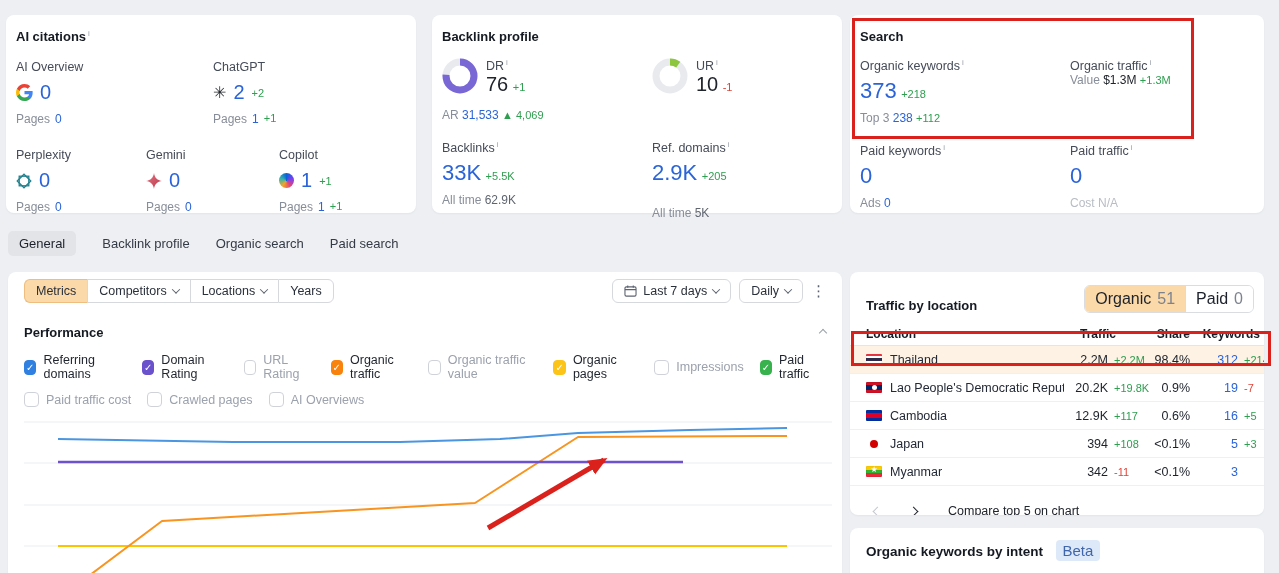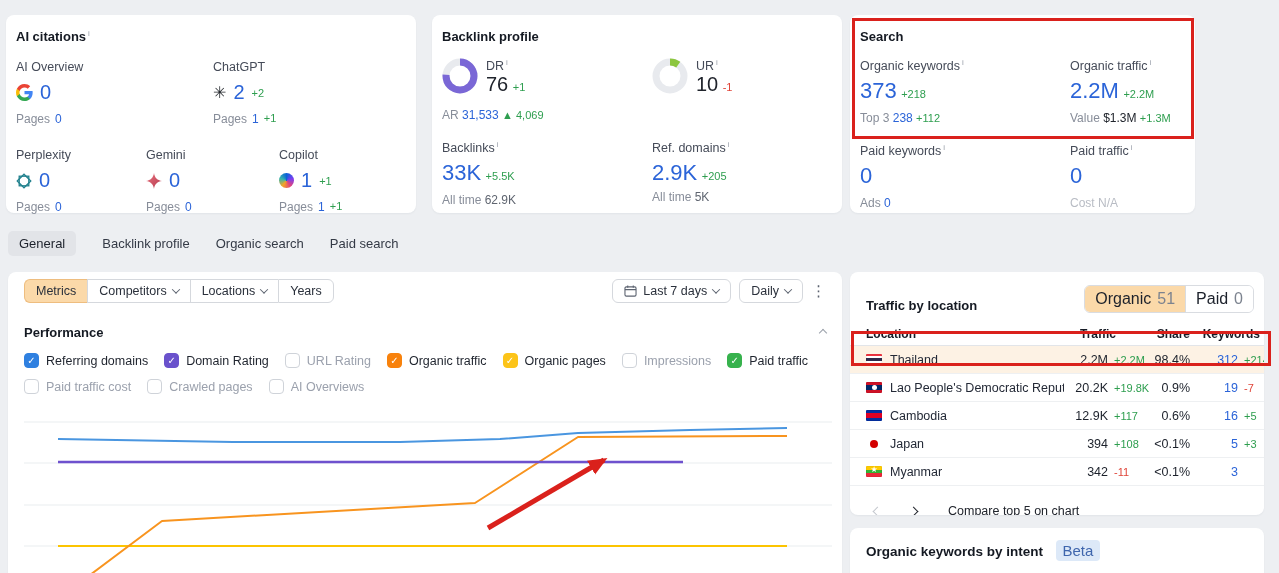--- a/index.html
+++ b/index.html
@@ -2,21 +2,21 @@
 <html><head>
 <meta charset="utf-8">
 <style>
   * { margin:0; padding:0; box-sizing:border-box; }
   body { background:#edeff2; font-family:"Liberation Sans", sans-serif; }
   .stage { position:relative; width:1279px; height:573px; background:#edeff2; overflow:hidden; color:#1c212b; }
 
   .card { position:absolute; background:#fff; border-radius:8px; box-shadow:0 1px 2px rgba(20,30,50,.05); }
   .card-ai       { left:6px;  top:15px;  width:410px; height:198px; padding:14px 10px; }
   .card-backlink { left:432px; top:15px;  width:410px; height:198px; padding:14px 10px; }
-  .card-search   { left:850px; top:15px;  width:345px; height:198px; padding:14px 10px; }
+  .card-search   { left:850px; top:15px;  width:414px; height:198px; padding:14px 10px; }
   .card-main     { left:8px;   top:272px; width:834px; height:310px; padding:7px 16px; overflow:hidden; }
   .card-traffic  { left:850px; top:272px; width:414px; height:243px; padding:13px 0 0 0; overflow:hidden; }
   .card-intent   { left:850px; top:528px; width:414px; height:60px;  padding:14px 16px; }
 
   .ctitle { font-size:13px; font-weight:bold; color:#141922; }
   sup.info { font-size:8px; color:#9aa0aa; vertical-align:super; margin-left:2px; font-weight:normal; }
 
   .lbl  { font-size:12.5px; color:#454b58; }
   .big  { font-size:20px; }
   .big2 { font-size:22px; }
@@ -243,37 +243,36 @@
       </div>
     </div>
     <div style="display:grid; grid-template-columns:210px 1fr; margin-top:18px;">
       <div>
         <div class="lbl"><span>Backlinks</span><sup class="info">i</sup></div>
         <div style="margin:5px 0 7px;"><span class="big2 blue">33K</span> <span class="delta grn">+5.5K</span></div>
         <div class="sm"><span class="dim">All time</span> <span style="color:#5f6570;">62.9K</span></div>
       </div>
       <div>
         <div class="lbl"><span>Ref. domains</span><sup class="info">i</sup></div>
-        <div style="margin:5px 0 4px;"><span class="big2 blue">2.9K</span> <span class="delta grn">+205</span></div>
+        <div style="margin:5px 0 20px;"><span class="big2 blue">2.9K</span> <span class="delta grn">+205</span></div>
         <div class="sm"><span class="dim">All time</span> <span style="color:#5f6570;">5K</span></div>
       </div>
     </div>
   </section>
 
   <section class="card card-search">
     <div class="ctitle">Search</div>
     <div style="display:grid; grid-template-columns:210px 1fr; margin-top:14px;">
       <div>
         <div class="lbl"><span>Organic keywords</span><sup class="info">i</sup></div>
         <div style="margin:5px 0 7px;"><span class="big2 blue">373</span> <span class="delta grn">+218</span></div>
         <div class="sm"><span class="dim">Top 3</span> <span class="blue">238</span> <span class="delta grn">+112</span></div>
       </div>
       <div>
         <div class="lbl"><span>Organic traffic</span><sup class="info">i</sup></div>
-        <div style="margin:5px 0 7px;"><span class="big2 blue">2.2M</span> <span class="delta grn">+2.2M</span></div>
         <div class="sm"><span class="dim">Value</span> <span class="dark">$1.3M</span> <span class="delta grn">+1.3M</span></div>
       </div>
     </div>
     <div style="display:grid; grid-template-columns:210px 1fr; margin-top:18px;">
       <div>
         <div class="lbl"><span>Paid keywords</span><sup class="info">i</sup></div>
         <div style="margin:5px 0 7px;"><span class="big2 blue">0</span></div>
         <div class="sm"><span class="dim">Ads</span> <span class="blue">0</span></div>
       </div>
       <div>
@@ -343,20 +342,24 @@
             <span class="cbox on" style="background: rgb(106, 82, 204); border-color: rgb(106, 82, 204);"></span>
             <span class="cbl">Domain Rating</span>
           </label>
         <label class="cb">
             <span class="cbox"></span>
             <span class="cbl off">URL Rating</span>
           </label>
         <label class="cb">
             <span class="cbox on" style="background: rgb(248, 130, 12); border-color: rgb(248, 130, 12);"></span>
             <span class="cbl">Organic traffic</span>
+          </label>
+        <label class="cb">
+            <span class="cbox"></span>
+            <span class="cbl off">Organic traffic value</span>
           </label>
         <label class="cb">
             <span class="cbox on" style="background: rgb(252, 196, 25); border-color: rgb(252, 196, 25);"></span>
             <span class="cbl">Organic pages</span>
           </label>
         <label class="cb">
             <span class="cbox"></span>
             <span class="cbl off">Impressions</span>
           </label>
         <label class="cb">

